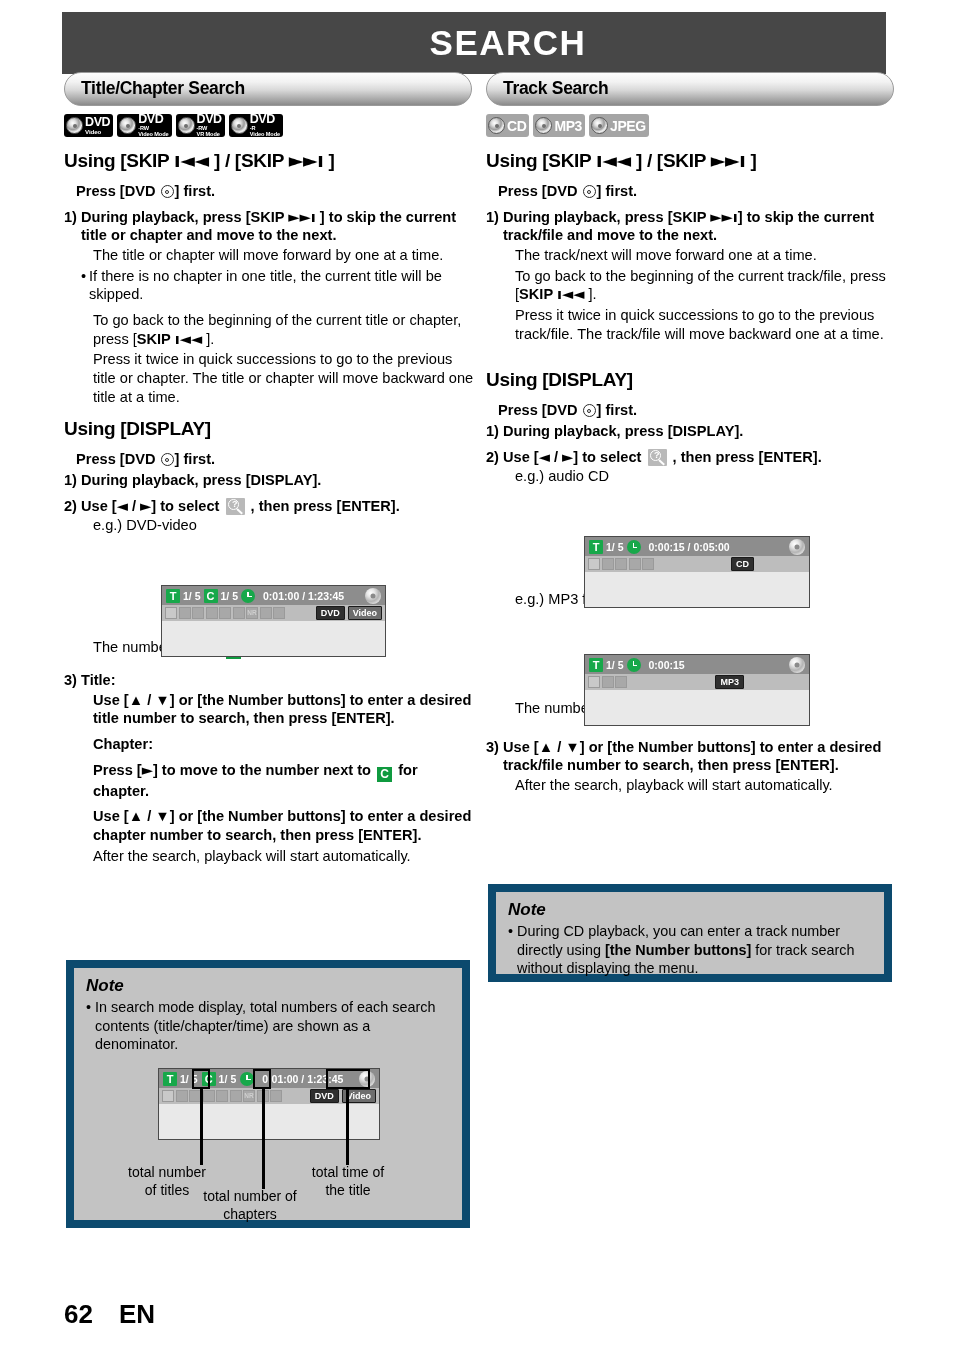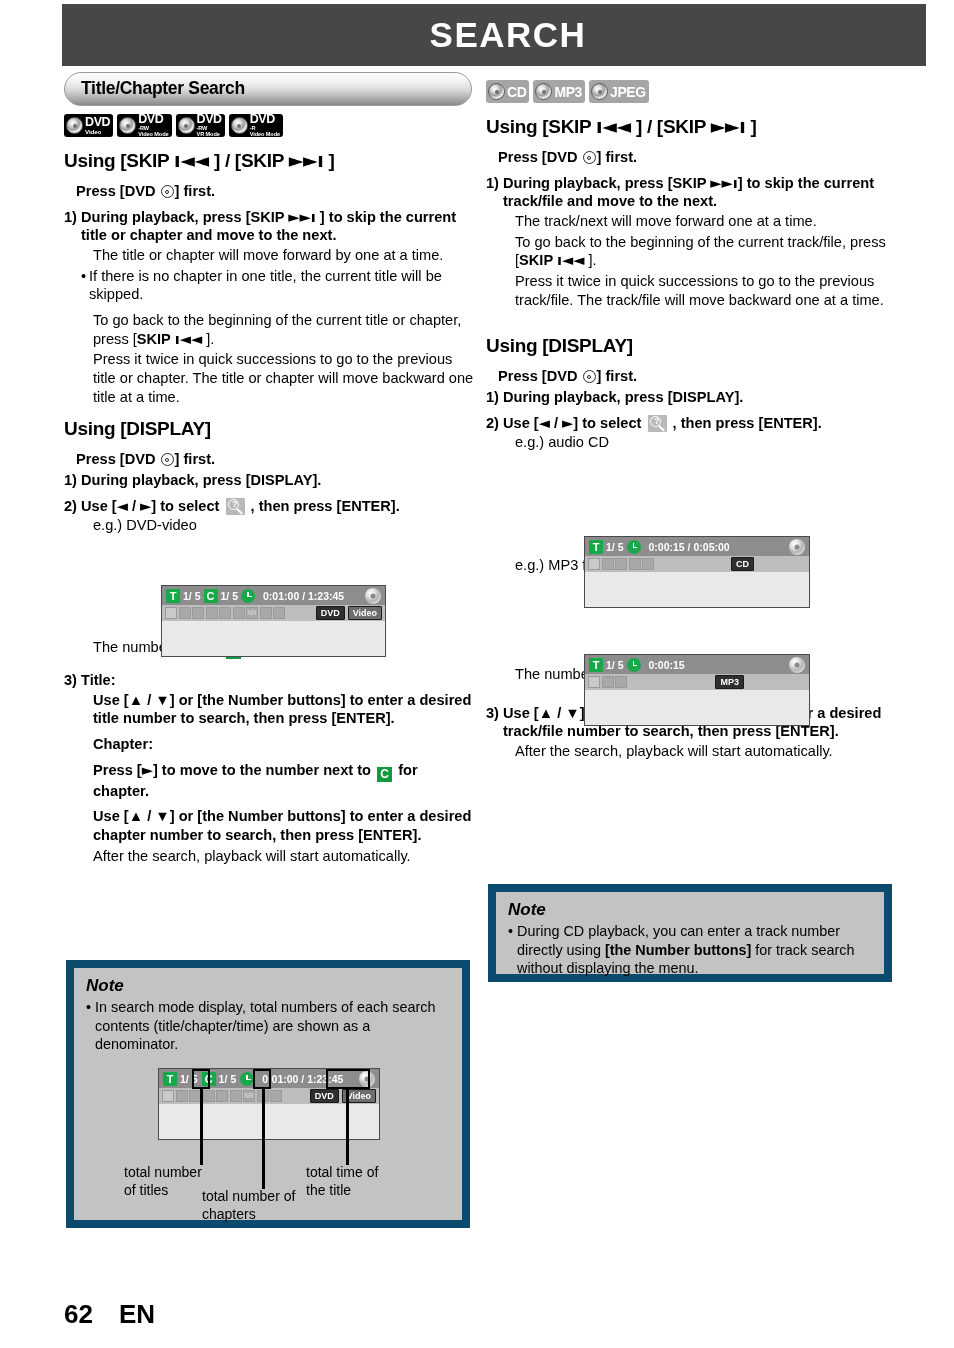--- a/index.html
+++ b/index.html
@@ -3,23 +3,22 @@
 <meta charset="utf-8">
 <style>
   html,body{margin:0;padding:0;}
   body{
     width:954px;height:1348px;background:#fff;
     font-family:"Liberation Sans",sans-serif;
     color:#000;position:relative;overflow:hidden;
   }
   
   .banner{
-    position:absolute;left:62px;top:4px;width:824px;height:62px;
+    position:absolute;left:62px;top:12px;width:824px;height:62px;
     background:#474747;
-    padding-left:40px;
   }
   .banner-title{
     position:absolute;left:0;top:0;width:892px;height:62px;
     display:flex;align-items:center;justify-content:center;
     color:#fff;font-size:35px;font-weight:bold;letter-spacing:1.5px;
     font-family:"Liberation Sans",sans-serif;
   }
   
   .col{position:absolute;top:72px;width:410px;}
   .col-left{left:64px;}
@@ -169,21 +168,21 @@
   
   .footer{
     position:absolute;left:64px;bottom:18px;display:flex;align-items:baseline;gap:26px;
   }
   .footer .pg{font-size:26px;font-weight:bold;}
   .footer .en{font-size:26px;font-weight:bold;}
 
   
   .hl-box{position:absolute;border:2.5px solid #000;box-sizing:border-box;}
   .vline{position:absolute;width:2.5px;background:#000;}
-  .callout-lbl{position:absolute;font-size:14px;line-height:1.25;}
+  .callout-lbl{position:absolute;font-size:14px;line-height:1.25;text-align:center;}
 </style>
 </head>
 <body>
 
 <div class="banner">
   <div class="banner-title">SEARCH</div>
 </div>
 
 <div class="col col-left">
 
@@ -340,20 +339,23 @@
   <div class="vline" style="left:188px;top:121px;height:100px;"></div>
   <div class="vline" style="left:272px;top:121px;height:76px;"></div>
 
   <div class="callout-lbl" style="left:50px;top:196px;width:86px;">total number of titles</div>
   <div class="callout-lbl" style="left:128px;top:220px;width:96px;">total number of chapters</div>
   <div class="callout-lbl" style="left:232px;top:196px;width:84px;">total time of the title</div>
 </div>
 
 <div class="col col-right">
 
+  <div class="sec-bar">
+    <span>Track Search</span>
+  </div>
 
   <div class="badges">
     <div class="badge grey">
       <span class="disc-glyph"></span>
       <span class="badge-main">CD</span>
     </div>
     <div class="badge grey">
       <span class="disc-glyph"></span>
       <span class="badge-main">MP3</span>
     </div>

